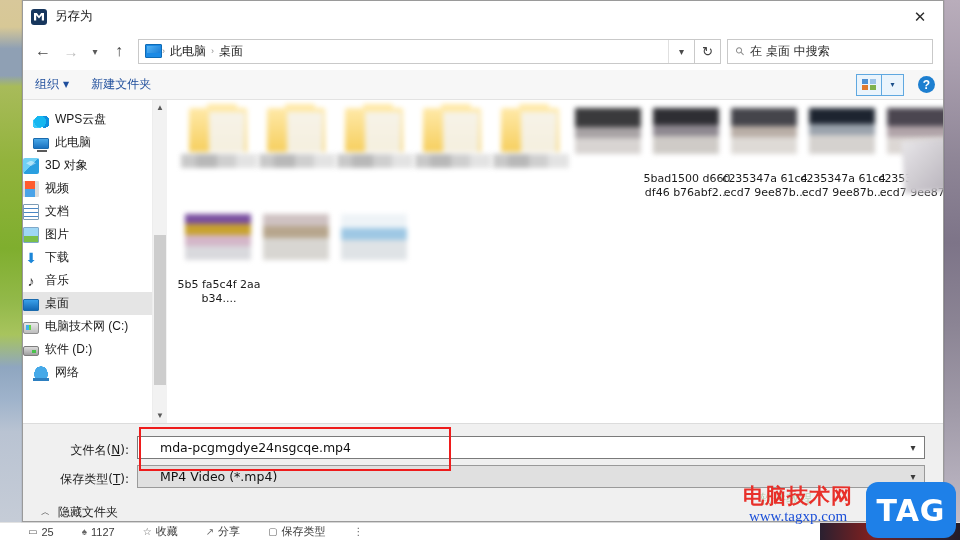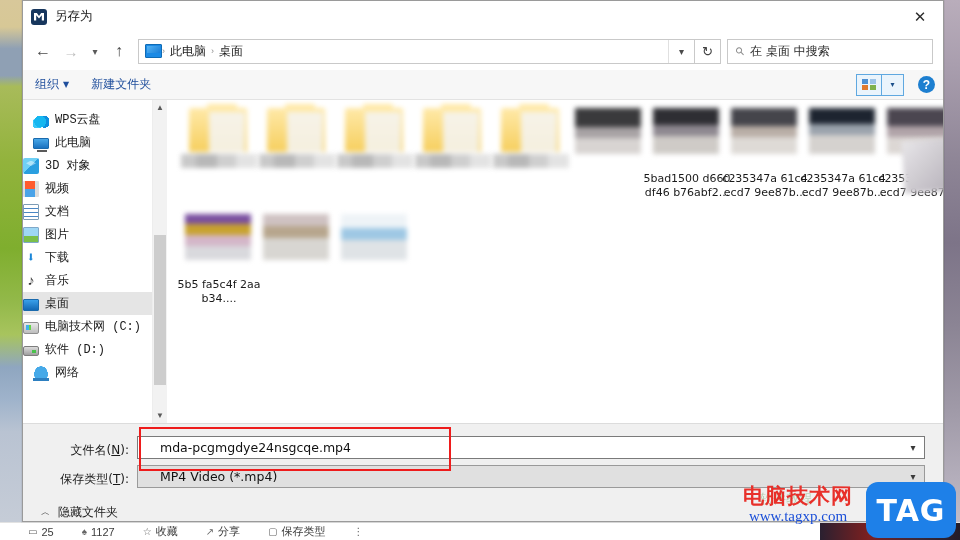--- a/index.html
+++ b/index.html
@@ -179,21 +179,21 @@
   #body-split { flex: 1 1 auto; display: flex; min-height: 0; }
 
   
   #sidebar {
     width: 144px; flex: none; background: #ffffff;
     padding-top: 8px; position: relative; overflow: hidden;
   }
   .nav-item {
     height: 23px; display: flex; align-items: center; gap: 6px;
     font-size: 12px; color: #1a1a1a; white-space: nowrap;
-    font-family: Liberation Mono, monospace;
+    font-family: Liberation Sans, sans-serif;
   }
   .nav-item.lvl1 { padding-left: 10px; }
   .nav-item.lvl2 { }
   .nav-item.sel { background: #e5e5e5; }
   .ni { width: 16px; height: 16px; flex: none; position: relative; }
 
   .ic-cloud { background: radial-gradient(circle at 45% 60%, #16b7f0 0 45%, transparent 46%),
               radial-gradient(circle at 72% 62%, #0d8ede 0 38%, transparent 39%),
               radial-gradient(circle at 30% 70%, #38c6f7 0 35%, transparent 36%); }
   .ic-pc { background: linear-gradient(180deg,#49a8e8,#1b72c0);

